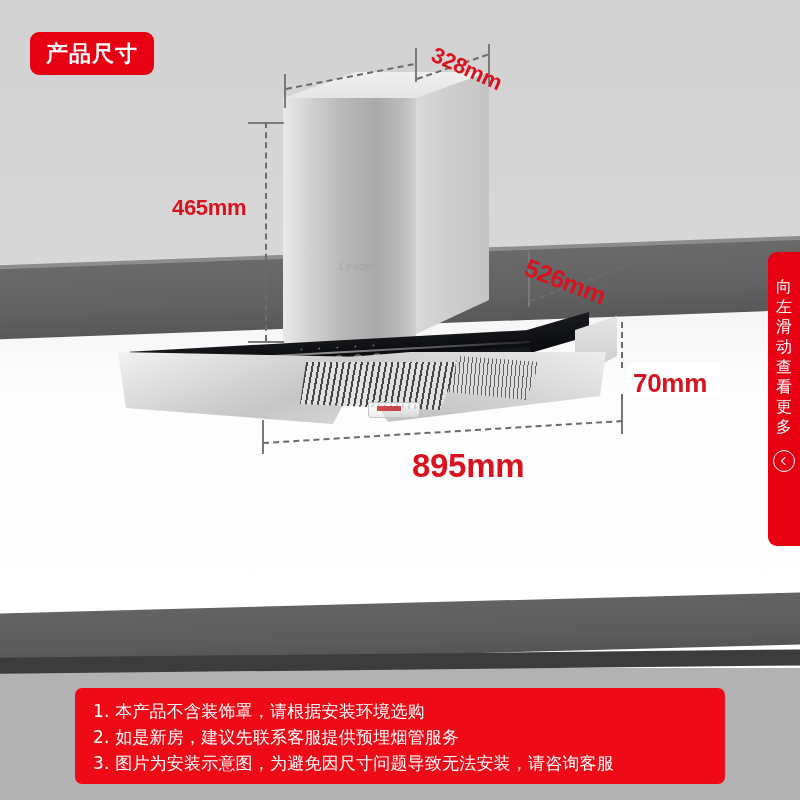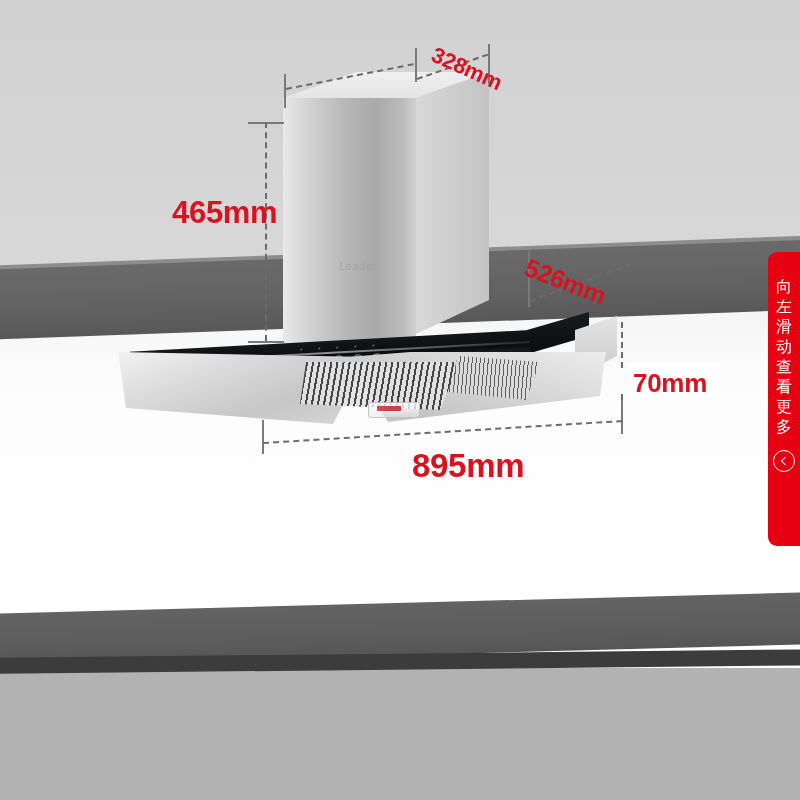--- a/index.html
+++ b/index.html
@@ -154,21 +154,21 @@
   }
 
   
   .dim-label {
     position:absolute; color:#d9121f; font-weight:700;
     font-family:"Liberation Sans","DejaVu Sans",sans-serif;
     white-space:nowrap; letter-spacing:-.3px;
   }
   .dim-375 { left:322px; top:48px; font-size:27px; }
   .dim-328 { left:438px; top:42px; font-size:22px; transform:rotate(24deg); transform-origin:left top; }
-  .dim-465 { left:172px; top:195px; font-size:31px; }
+  .dim-465 { left:172px; top:195px; font-size:22px; }
   .dim-526 { left:531px; top:253px; font-size:25px; transform:rotate(21deg); transform-origin:left top; }
   .dim-70  { left:633px; top:368px; font-size:26px; }
   .dim-895 { left:412px; top:447px; font-size:33px; }
 
   .dashline-h {
     position:absolute; height:0; border-top:2px dashed #6b6b6b;
   }
   .dashline-v {
     position:absolute; width:0; border-left:2px dashed #6b6b6b;
   }
@@ -295,29 +295,37 @@
   <div class="tick-v" style="left:262px;top:420px;height:34px;"></div>
   <div class="tick-v" style="left:621px;top:400px;height:34px;"></div>
   <div class="dashline-h" style="left:263px;top:442px;width:360px;transform:rotate(-3.5deg);transform-origin:left center;"></div>
 
   <div class="dim-label dim-328">328mm</div>
   <div class="dim-label dim-465">465mm</div>
   <div class="dim-label dim-526">526mm</div>
   <div class="dim-label dim-70">70mm</div>
   <div class="dim-label dim-895">895mm</div>
 
+  <div class="tag-product-size">
+    <span>产品尺寸</span>
+  </div>
 
   <div class="side-tab">
     <div class="side-tab-char">向</div>
     <div class="side-tab-char">左</div>
     <div class="side-tab-char">滑</div>
     <div class="side-tab-char">动</div>
     <div class="side-tab-char">查</div>
     <div class="side-tab-char">看</div>
     <div class="side-tab-char">更</div>
     <div class="side-tab-char">多</div>
     <div class="side-tab-icon">
       <div class="chev"></div>
     </div>
   </div>
 
+  <div class="notice">
+    <div class="notice-line">1. 本产品不含装饰罩，请根据安装环境选购</div>
+    <div class="notice-line">2. 如是新房，建议先联系客服提供预埋烟管服务</div>
+    <div class="notice-line">3. 图片为安装示意图，为避免因尺寸问题导致无法安装，请咨询客服</div>
+  </div>
 
 </div>
 
 </body></html>

